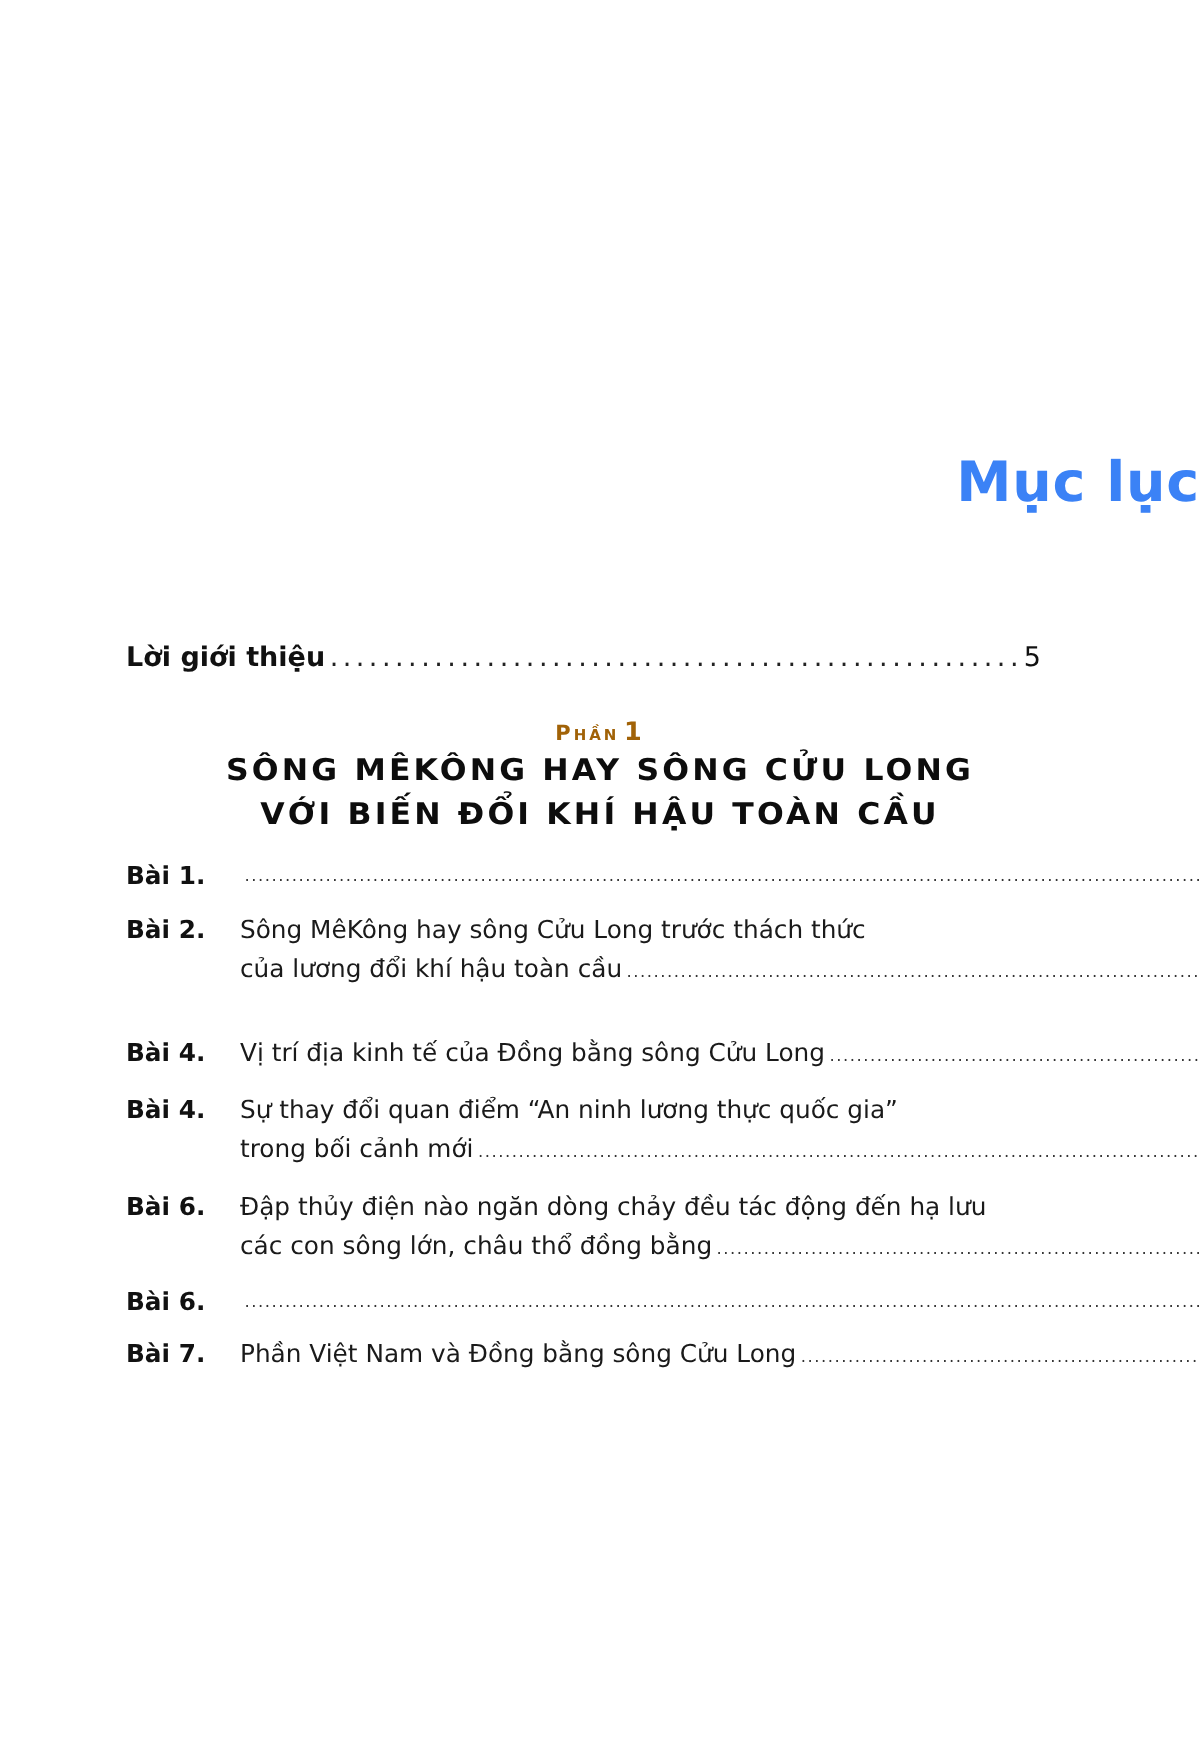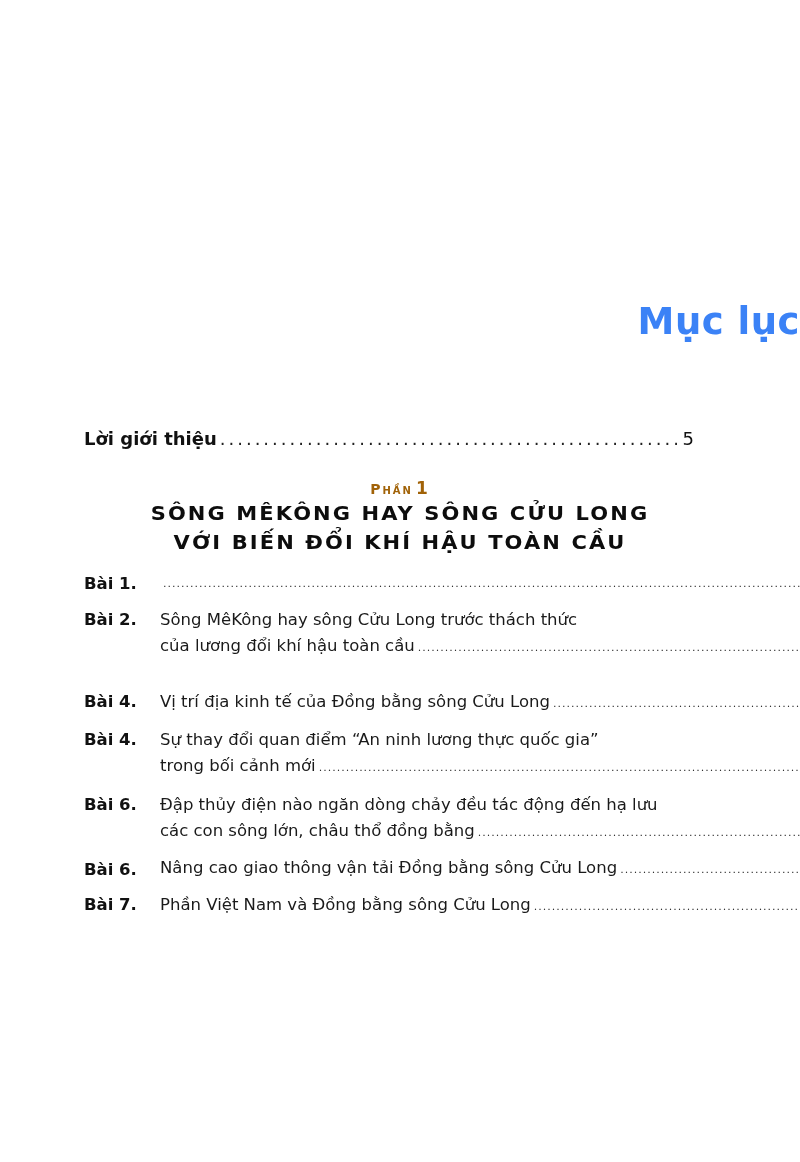--- a/index.html
+++ b/index.html
@@ -140,21 +140,20 @@
         <span class="leader">........................................................................................................................................................................</span>
 
       </div>
     </div>
   </div>
 
   <div class="entry entry-6">
     <span class="bai">Bài 6.</span>
     <div class="body">
       <div class="last">
-        <span class="txt">Nâng cao giao thông vận tải Đồng bằng sông Cửu Long</span>
         <span class="leader">........................................................................................................................................................................</span>
 
       </div>
     </div>
   </div>
 
   <div class="entry entry-7">
     <span class="bai">Bài 7.</span>
     <div class="body">
       <div class="last">

